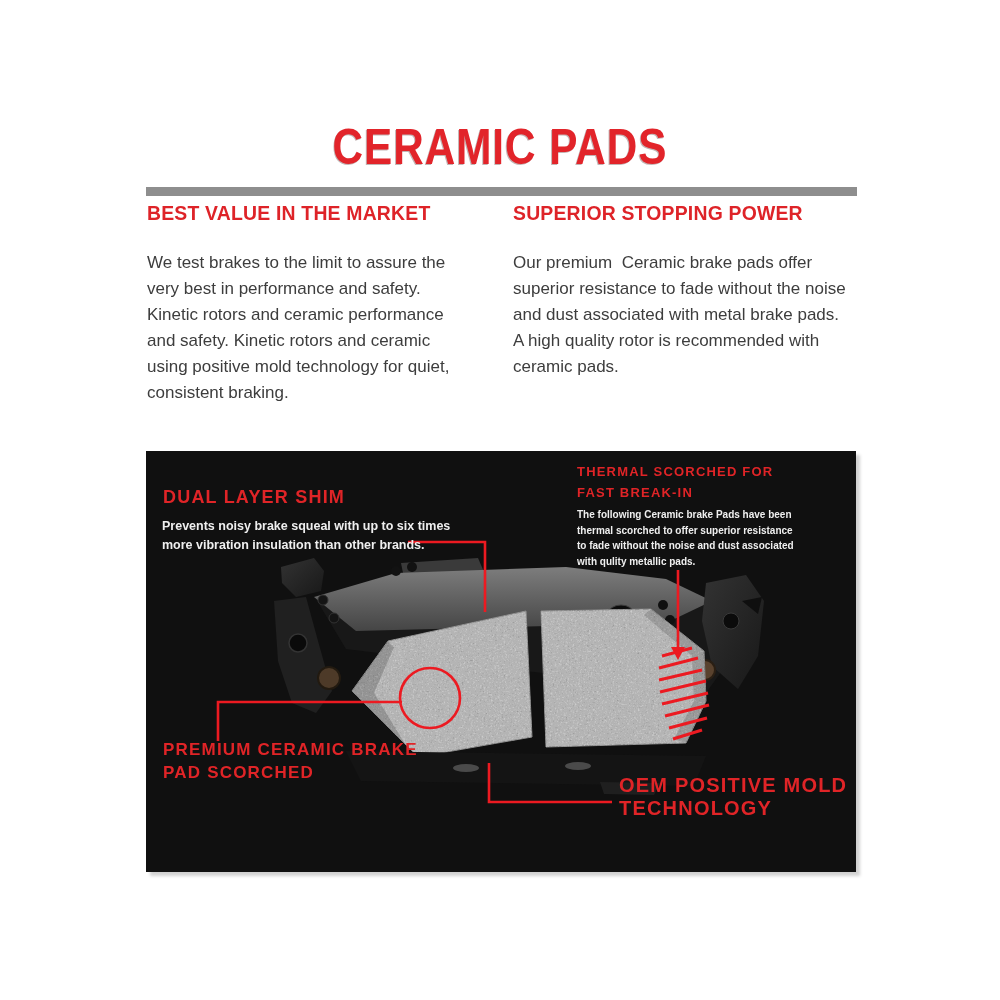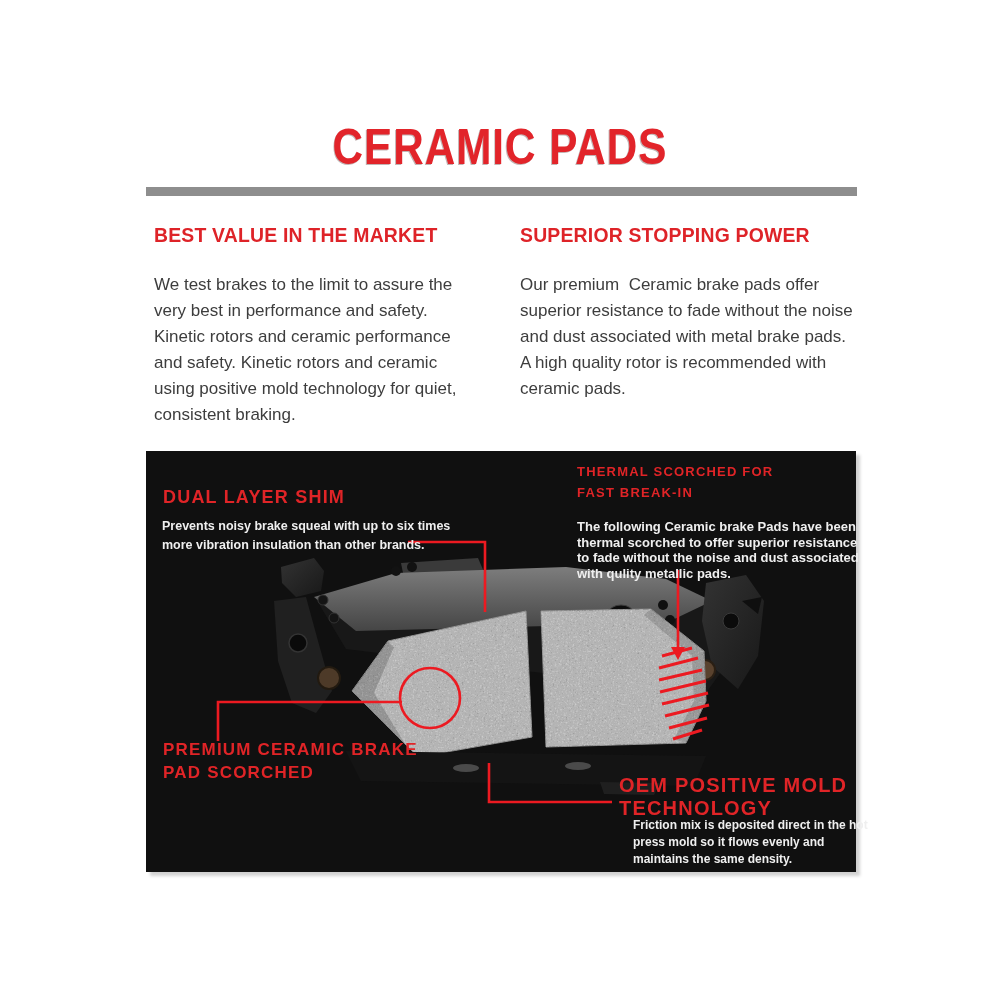--- a/index.html
+++ b/index.html
@@ -8,39 +8,39 @@
 
   
   .title{position:absolute;top:123px;left:0;right:0;text-align:center;margin:0;
          font-size:46px;font-weight:700;line-height:1.05;color:#e2242a;
          letter-spacing:1px;}
   .title>span{display:inline-block;transform:scaleX(.92) scaleY(1.08);transform-origin:center;
          text-shadow:-1px 1px 0 rgba(80,40,40,.35);}
   .divider{position:absolute;left:146px;top:187px;width:711px;height:9px;background:#8e8e8e;}
 
   
-  .col{position:absolute;top:224px;margin-left:7px;}
+  .col{position:absolute;top:202px;}
   .col.left{left:147px;width:330px;}
   .col.right{left:513px;width:350px;}
   .col h2{margin:0;font-size:20px;font-weight:700;color:#de2328;letter-spacing:.2px;
           transform:scaleX(.97);transform-origin:left;}
   .para{margin:0;padding-top:25px;font-size:17px;color:#3d3d3d;}
   .para div{white-space:pre;line-height:26px;}
 
   
   .panel{position:absolute;left:146px;top:451px;width:710px;height:421px;background:#101010;
          box-shadow:4px 4px 3px rgba(0,0,0,.18);}
   .panel svg{position:absolute;left:0;top:0;}
   .p-red{color:#e02427;font-weight:700;position:absolute;letter-spacing:1.2px;}
   .p-white{color:#efefef;font-weight:700;position:absolute;}
   .p-white div{white-space:pre;}
   .shim-head{left:17px;top:36px;font-size:18px;}
   .shim-body{left:16px;top:66px;font-size:12.5px;line-height:19px;}
   .thermal-head{left:431px;top:10px;font-size:13px;line-height:21px;}
-  .thermal-body{left:431px;top:68px;font-size:13px;line-height:15.5px;}
+  .thermal-body{left:431px;top:56px;font-size:10px;line-height:15.5px;}
   .premium-head{left:17px;top:287px;font-size:17px;line-height:23px;}
   .premium-body{left:16px;top:334px;font-size:12.5px;line-height:18.5px;}
   .oem-head{left:473px;top:323px;font-size:20px;line-height:23px;}
   .oem-body{left:487px;top:366px;font-size:12px;line-height:17px;}
 </style>
 </head>
 <body>
 
 <div class="page">
 
@@ -186,20 +186,15 @@
 
     <div class="p-red premium-head">
         <div>PREMIUM CERAMIC BRAKE</div>
         <div>PAD SCORCHED</div>
       </div>
 
     <div class="p-red oem-head">
         <div>OEM POSITIVE MOLD</div>
         <div>TECHNOLOGY</div>
       </div>
-    <div class="p-white oem-body">
-        <div>Friction mix is deposited direct in the hot</div>
-        <div>press mold so it flows evenly and</div>
-        <div>maintains the same density.</div>
-      </div>
   </div>
 
 </div>
 
 </body></html>

